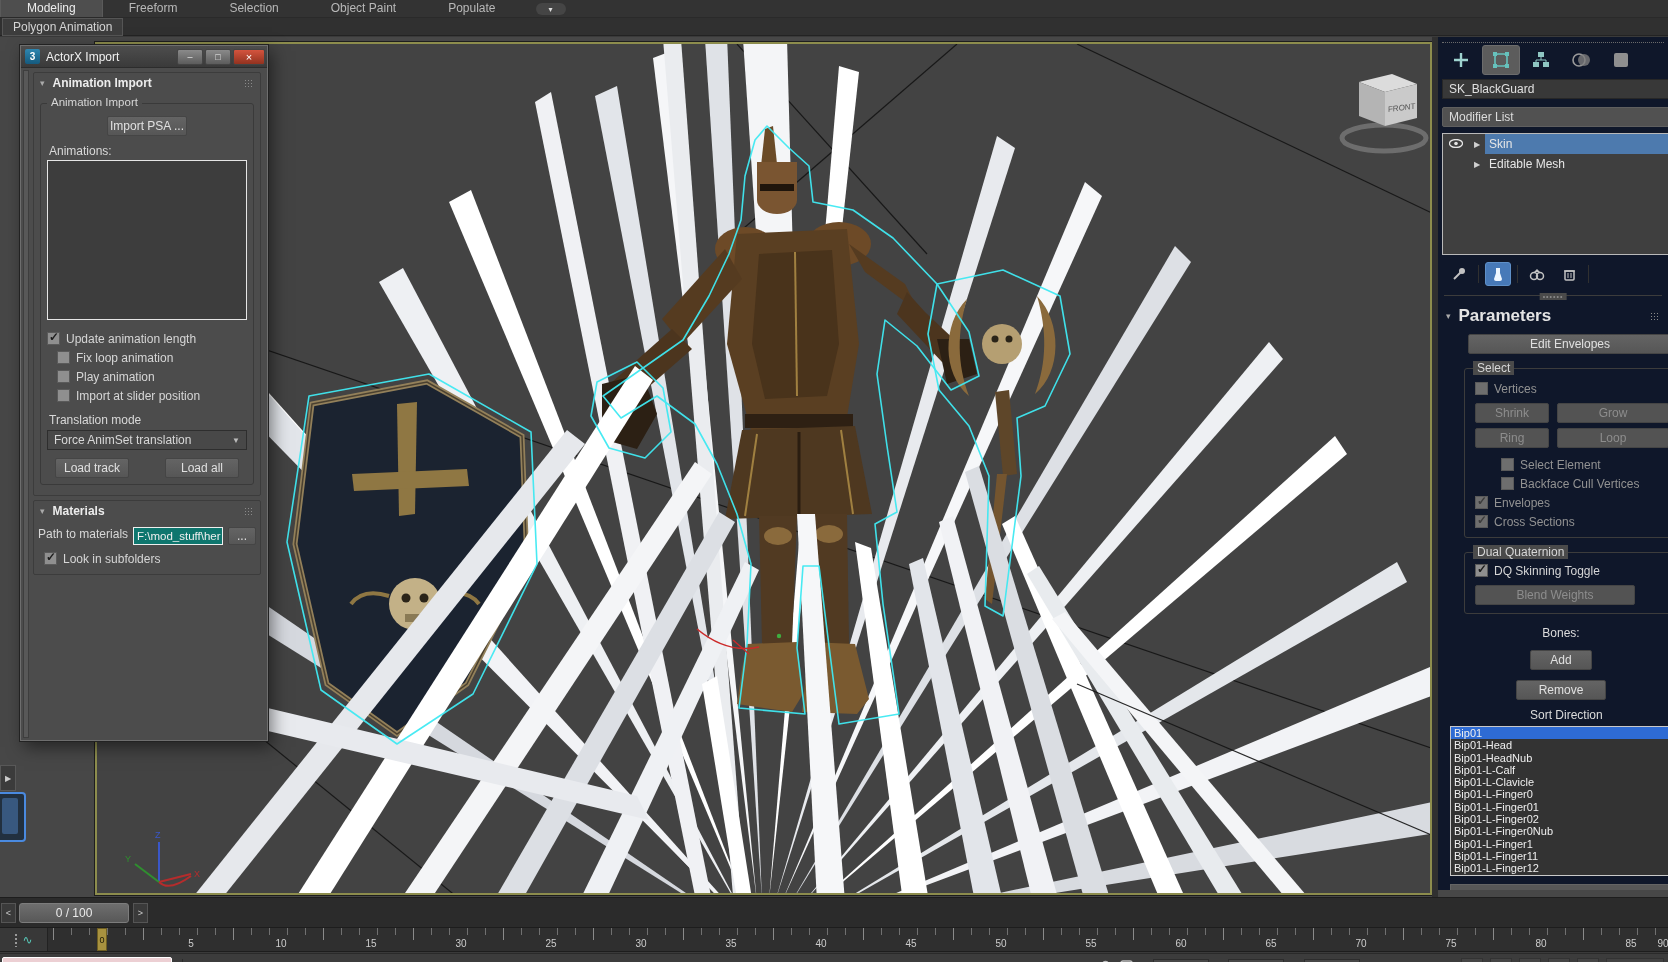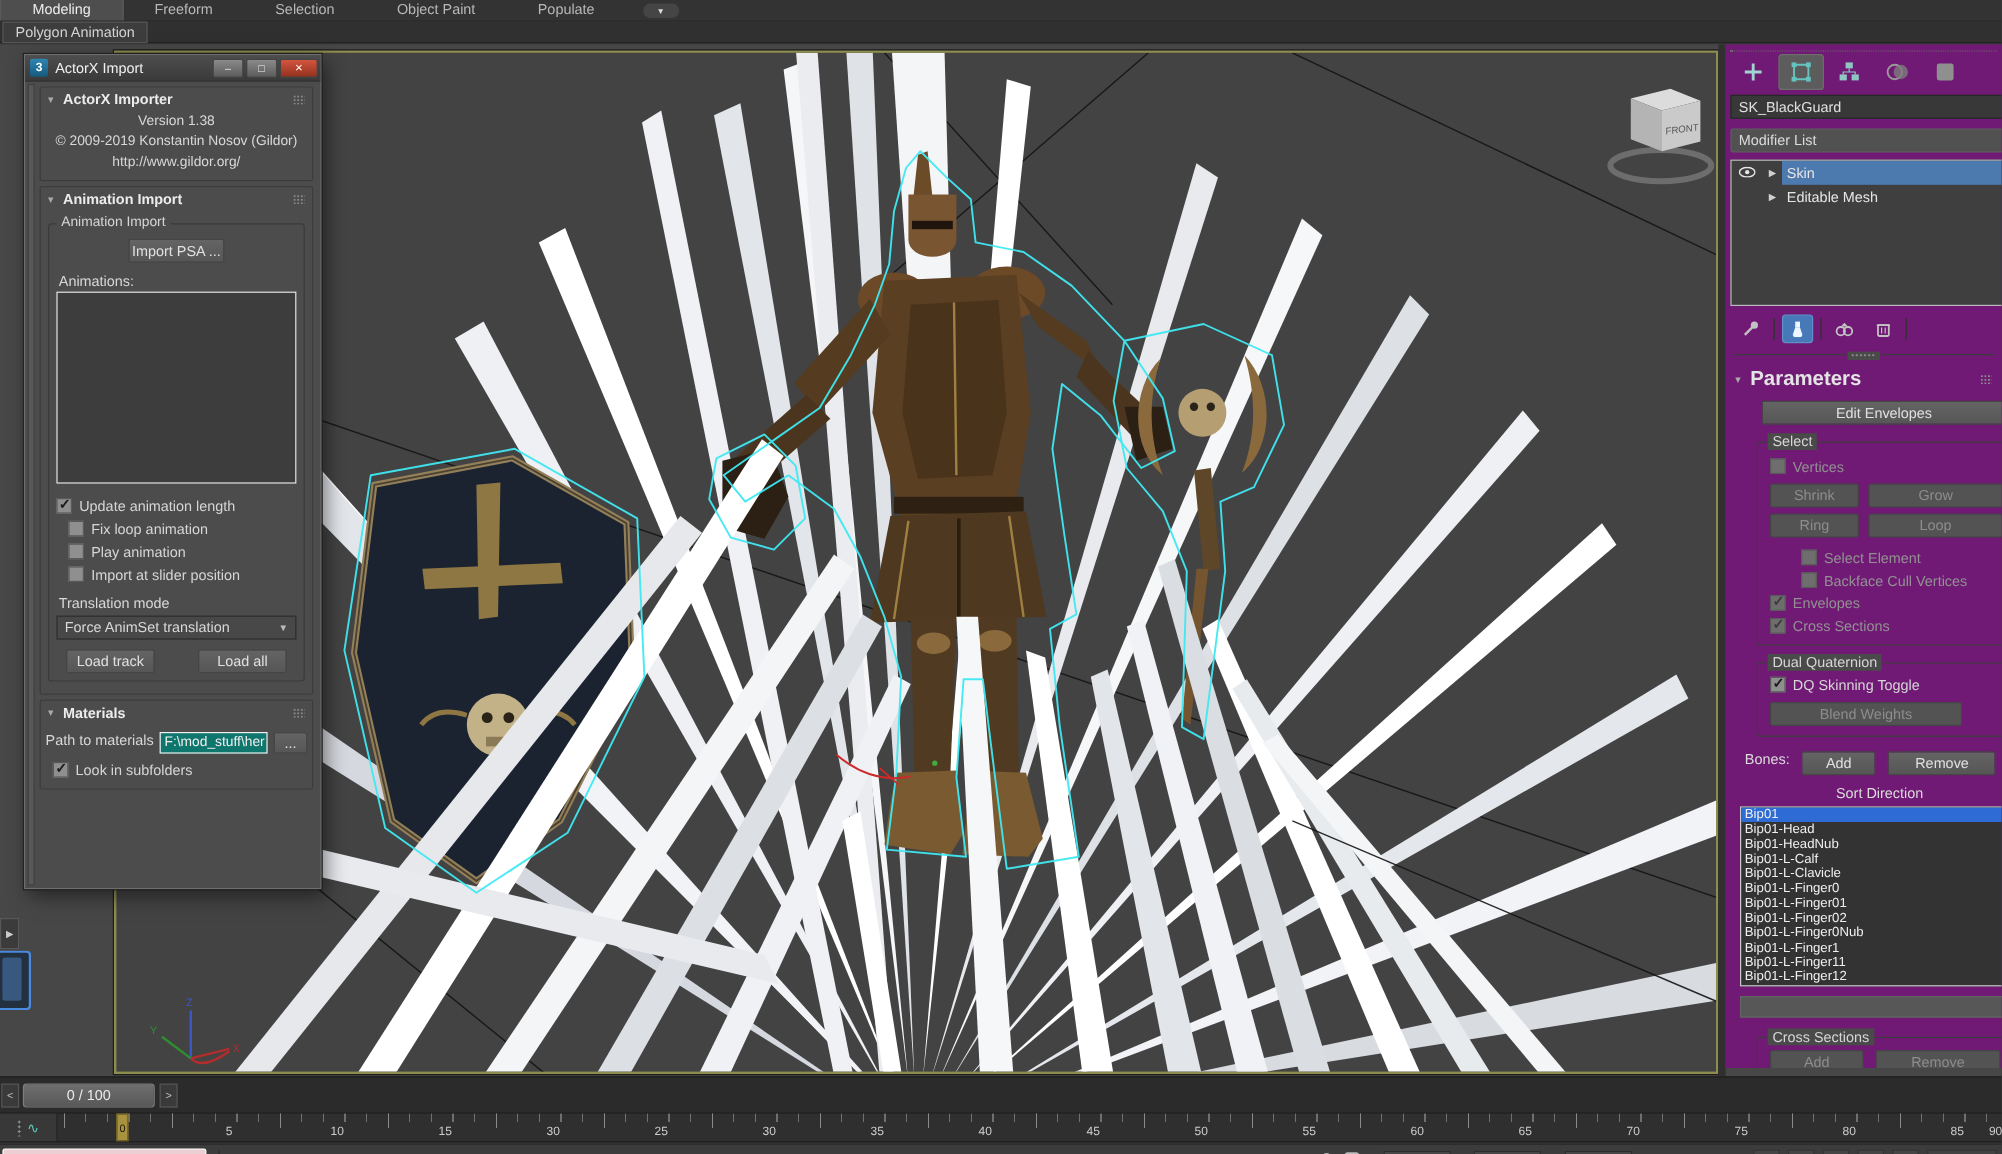--- a/index.html
+++ b/index.html
@@ -22,21 +22,21 @@
   .viewport svg { position:absolute; left:0; top:0; }
   .vgap { position:absolute; left:1432px; top:0; width:6px; height:860px; background:#303030; }
 
   .flyout-btn { position:absolute; left:0; top:728px; width:16px; height:26px; background:#3b3b3b;
     border:1px solid #585858; color:#ccc; font-size:8px; display:flex; align-items:center; justify-content:center; }
   .blue-peek { position:absolute; left:0; top:755px; width:26px; height:50px; background:#22303f;
     border:2px solid #4a8ae0; border-left:none; border-radius:0 4px 4px 0; }
   .blue-peek .inner { position:absolute; left:2px; top:4px; width:16px; height:36px; background:#4a7ab5; opacity:.55; border-radius:2px;}
 
   
-  .cpanel { position:absolute; left:1438px; top:0; width:230px; height:853px; background:#701a75; overflow:hidden; }
+  .cpanel { position:absolute; left:1438px; top:0; width:230px; height:853px; background:#0f172a; overflow:hidden; }
   .cpanel .griptop { height:6px; border-bottom:1px dotted #6a6a6a; margin:0 4px; }
   .ctabs { display:flex; align-items:center; height:34px; padding-left:4px; gap:2px; }
   .ctab { width:38px; height:30px; display:flex; align-items:center; justify-content:center; border-radius:3px; }
   .ctab.active { background:#5c5c5c; border:1px solid #6c6c6c; }
   .namefield { margin:2px 0 0 4px; width:240px; height:20px; background:#383838; border:1px solid #272727;
     color:#e0e0e0; display:flex; align-items:center; padding-left:6px; font-size:12px; }
   .modlist { margin:8px 0 0 4px; width:250px; height:20px; background:#515151; border:1px solid #5f5f5f; border-radius:2px;
     color:#dcdcdc; display:flex; align-items:center; padding-left:6px; }
   .stackbox { margin:6px 0 0 4px; width:252px; height:122px; background:#3f3f3f; border:1px solid #b9b9b9; }
   .stackrow { height:20px; display:flex; align-items:center; color:#e6e6e6; font-size:12px; }
@@ -66,21 +66,21 @@
   .cb.dis { color:#929292; } .cb.dis .box { background:#6e6e6e; }
   .cb.dis.checked .box::after { color:#3c3c3c; }
 
   .cparams { position:relative; }
   .edit-env { margin:8px 0 0 30px; width:204px; }
   .selgrp { margin:14px 0 0 26px; width:212px; padding:10px 0 6px 10px; }
   .btn2col { display:flex; gap:8px; margin-top:5px; }
   .btn2col .b1 { width:74px; } .btn2col .b2 { width:112px; }
   .dqgrp { margin:14px 0 0 26px; width:212px; padding:8px 0 8px 10px; }
   .blendw { margin-top:5px; width:160px; }
-  .bonesrow { display:flex; align-items:flex-start; margin:12px 0 0 16px; gap:10px;}
+  .bonesrow { display:flex; align-items:center; margin:12px 0 0 16px; gap:10px;flex-direction:column;}
   .bonesrow .blabel { color:#dcdcdc; }
   .bonesrow .badd { width:62px; }
   .bonesrow .brem { width:90px; }
   .sortdir { margin:8px 0 0 0; text-align:left; padding-left:92px; color:#dcdcdc;}
   .bonelist { margin:4px 0 0 12px; width:225px; background:#333333; border:1px solid #c9c9c9; font-size:11px; color:#efefef;}
   .bonelist .bi { height:12.3px; line-height:12.3px; padding-left:3px; white-space:nowrap;}
   .bonelist .bi.sel { background:#2e6bd4; }
   .hscroll { margin:8px 0 0 12px; width:225px; height:18px; background:#575757; border:1px solid #646464;}
   .csgrp { margin:16px 0 0 26px; width:212px; padding:10px 0 8px 10px; display:flex; gap:10px;}
   .csgrp .b1 { width:78px; } .csgrp .b2 { width:104px; }
@@ -512,29 +512,20 @@
     <div class="dlg-ico">3</div>
     <span class="ttl">ActorX Import</span>
     <span style="margin-left:auto;"></span>
     <div class="winbtn">–</div>
     <div class="winbtn">□</div>
     <div class="winbtn close">×</div>
   </div>
   <div class="dlg-gutter"></div>
   <div class="dlg-body">
 
-    <div class="roll">
-      <div class="rh">
-        <span>ActorX Importer</span>
-          <span class="grip"></span>
-      </div>
-      <div class="cline">Version 1.38</div>
-      <div class="cline">© 2009-2019 Konstantin Nosov (Gildor)</div>
-      <div class="cline">http://www.gildor.org/</div>
-    </div>
 
 
     <div class="roll">
       <div class="rh">
         <span>Animation Import</span>
           <span class="grip"></span>
       </div>
       <div class="agroup">
         <span class="glabel">Animation Import</span>
         <div class="btn pskbtn">Import PSA ...</div>

